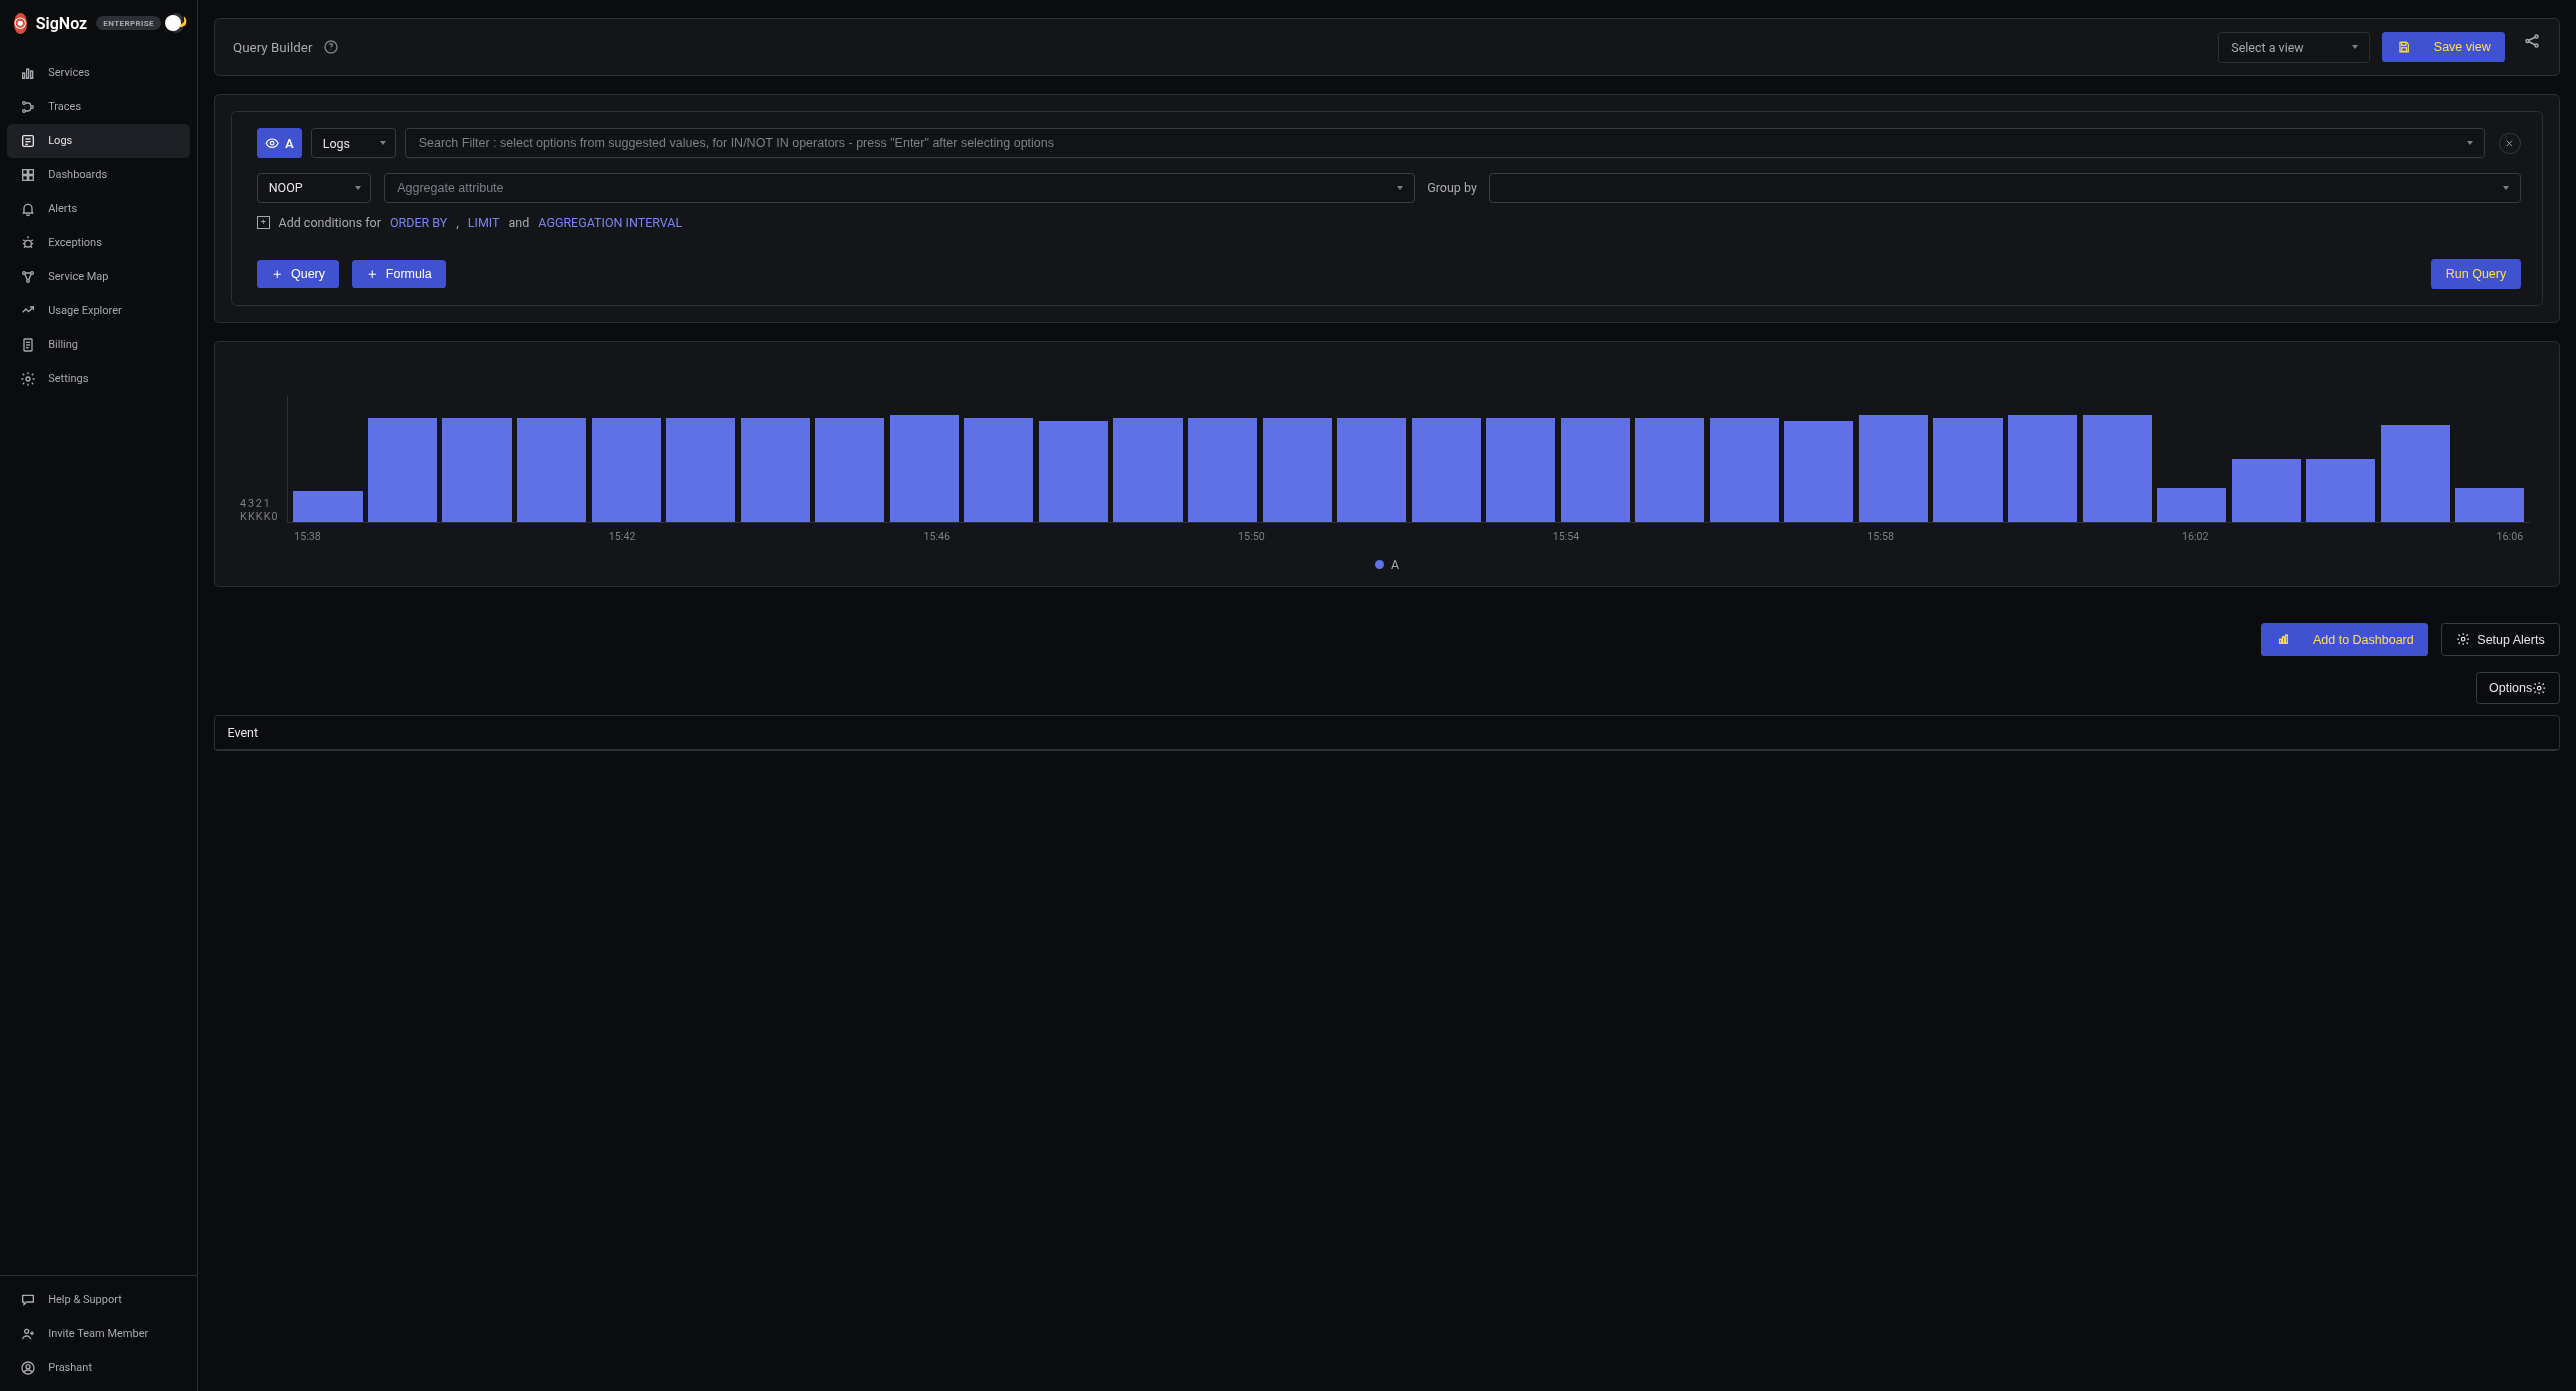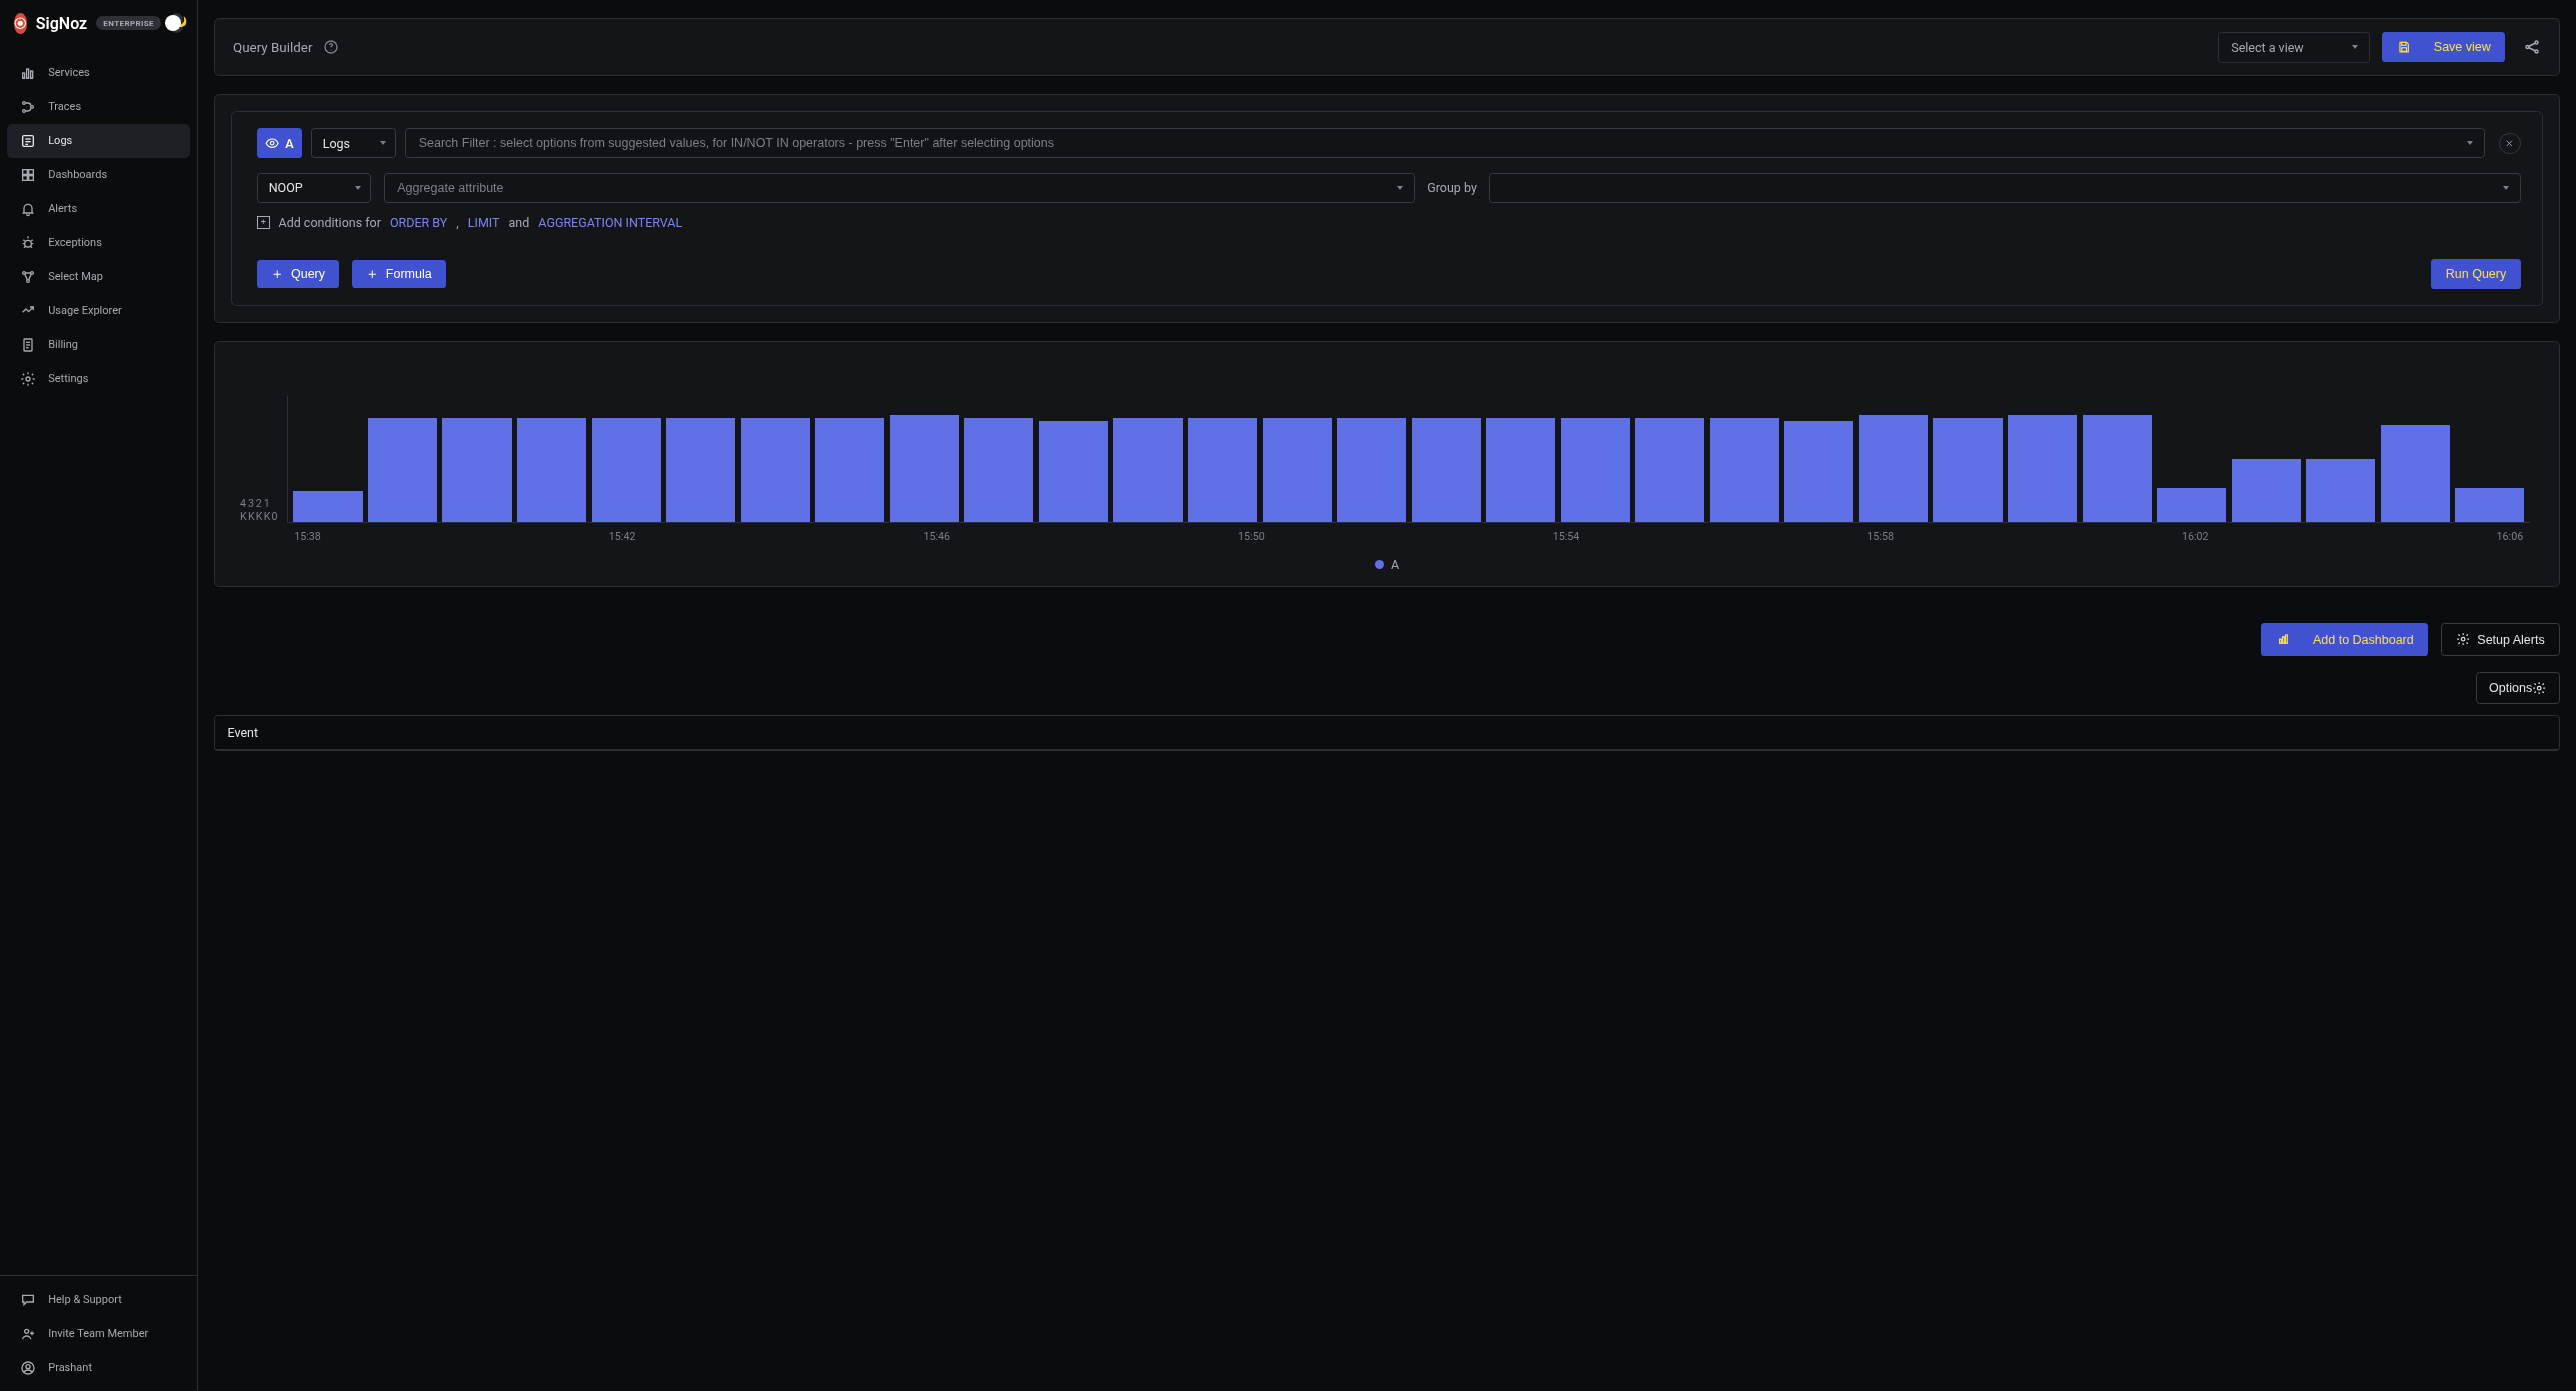--- a/index.html
+++ b/index.html
@@ -109,21 +109,21 @@
     margin: 18px 16px;
     background: var(--bg-card);
   }
   .qb-header {
     display:flex; align-items:center;
     padding: 12.5px 18px;
     gap: 10.7px;
   }
   .qb-title { color: var(--text-dim); font-size:13.4px; }
   .qb-help { width:16px; height:16px; color: var(--text-dimmer); }
-  .qb-header-right { margin-left:auto; display:flex; gap:12.5px; align-items:center; }
+  .qb-header-right { margin-left:auto; display:flex; gap:12.5px; align-items:flex-start; }
   .select-view {
     background: var(--bg-panel);
     border:0.9px solid var(--border);
     border-radius:3.6px;
     padding: 7.2px 30px 7.2px 12.5px;
     color: var(--text-dim);
     position: relative;
     min-width: 152px;
   }
   .select-view::after {
@@ -321,21 +321,21 @@
         </svg>
       <span class="label">Exceptions</span>
     </div>
     <div class="nav-item">
       <svg class="icon" viewBox="0 0 24 24" fill="none" stroke="currentColor" stroke-width="2">
           <circle cx="6" cy="6" r="2"></circle>
           <circle cx="18" cy="6" r="2"></circle>
           <circle cx="12" cy="18" r="2"></circle>
           <path d="M7 7l4 9M17 7l-4 9M8 6h8"></path>
         </svg>
-      <span class="label">Select Map</span>
+      <span class="label">Service Map</span>
     </div>
     <div class="nav-item">
       <svg class="icon" viewBox="0 0 24 24" fill="none" stroke="currentColor" stroke-width="2">
           <polyline points="4 14 9 9 13 13 20 6"></polyline>
           <polyline points="15 6 20 6 20 11"></polyline>
         </svg>
       <span class="label">Usage Explorer</span>
     </div>
     <div class="nav-item">
       <svg class="icon" viewBox="0 0 24 24" fill="none" stroke="currentColor" stroke-width="2">

